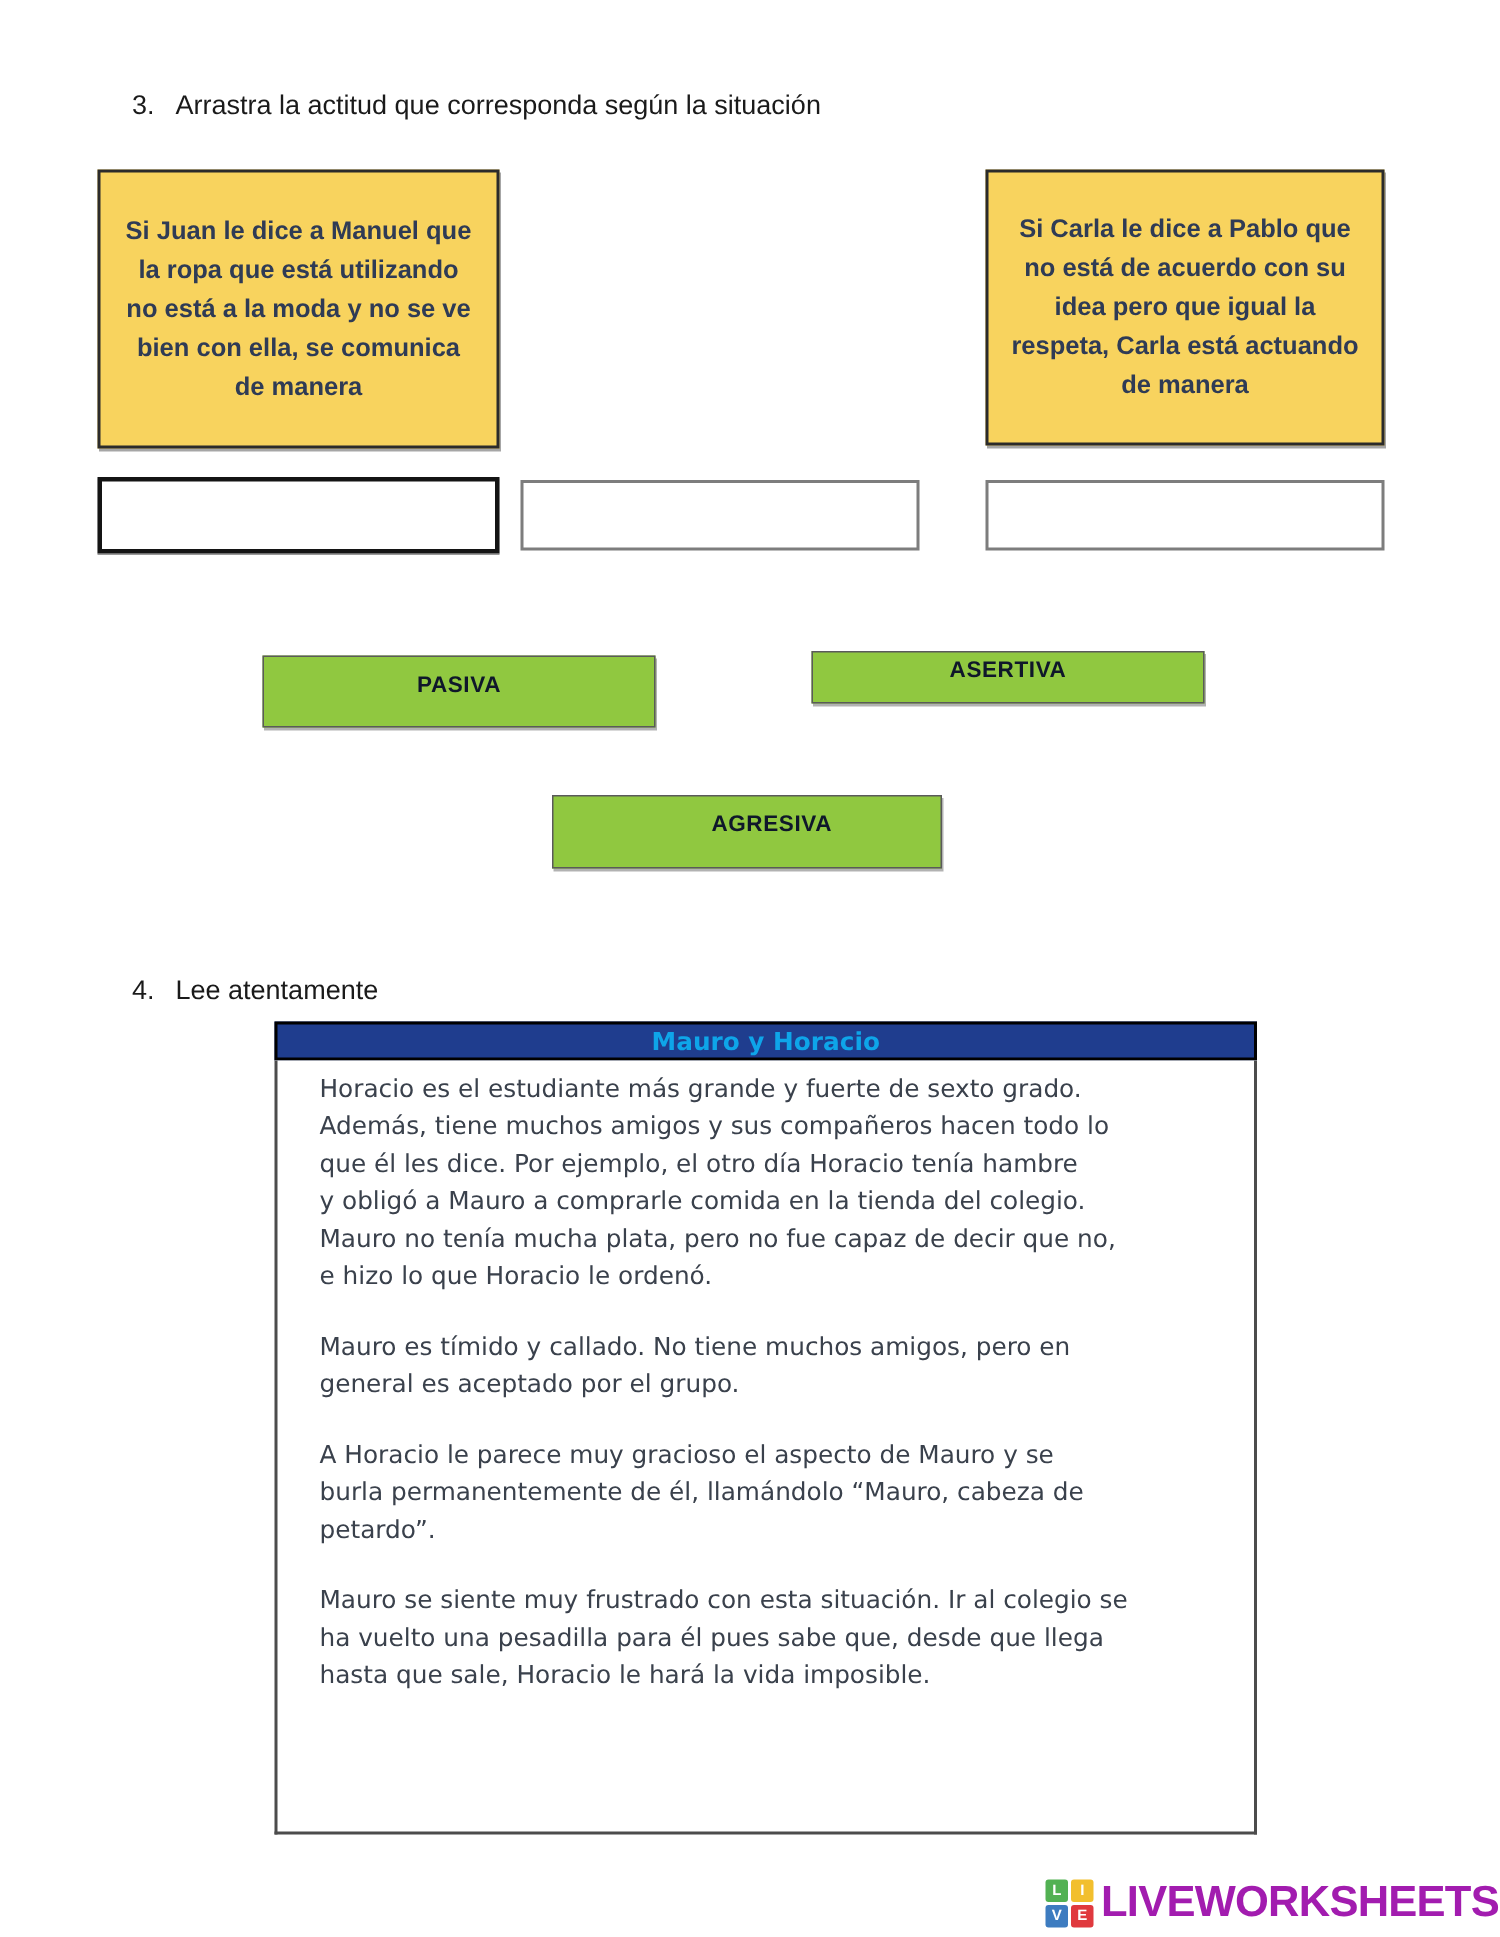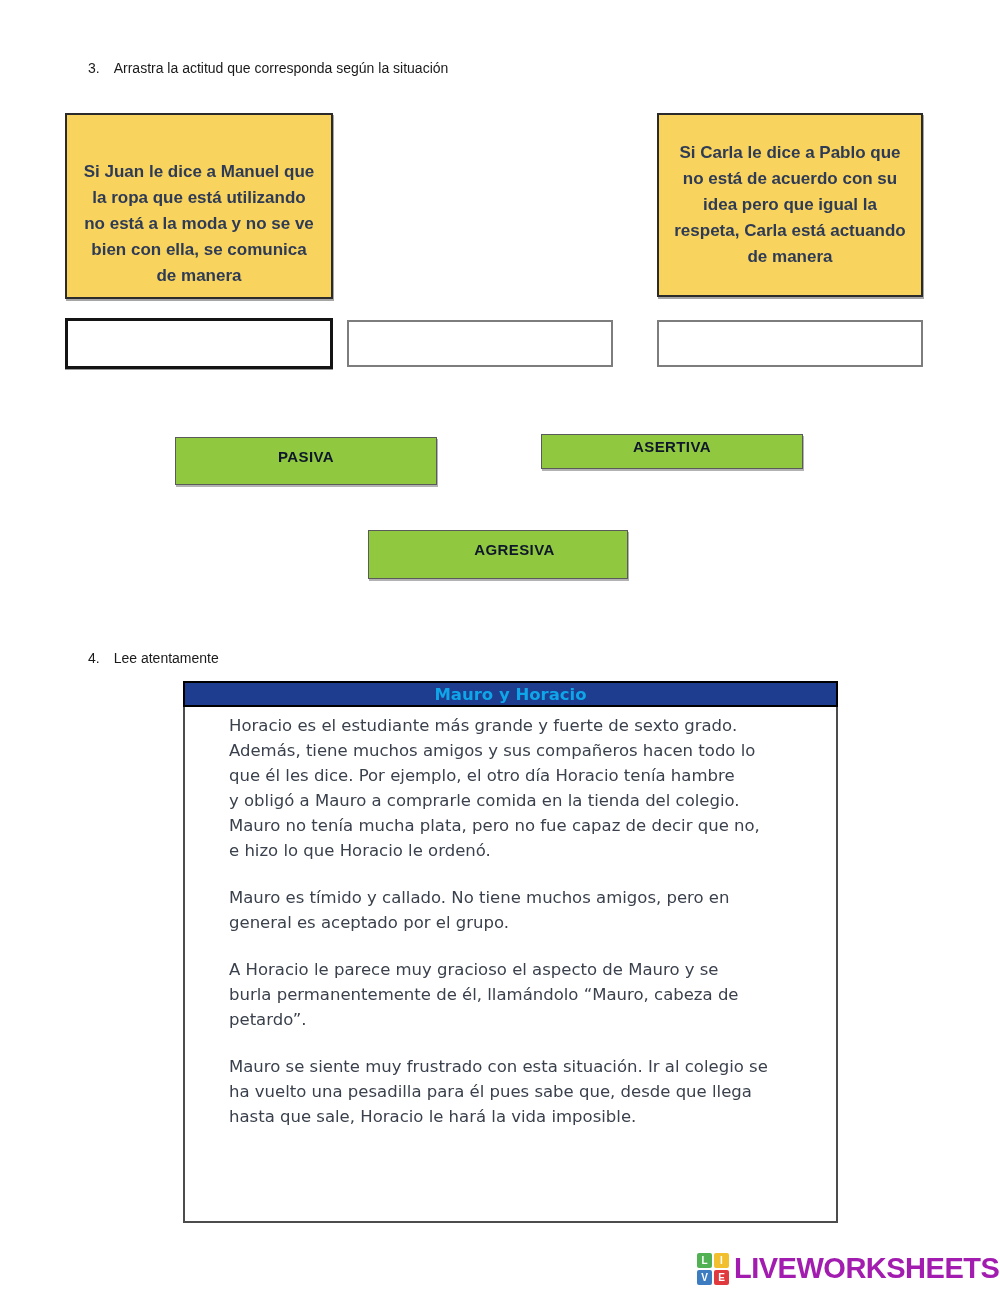--- a/index.html
+++ b/index.html
@@ -7,21 +7,21 @@
   .page {
     position: relative;
     width: 1000px;
     height: 1291px;
     background: #ffffff;
     font-family: "Liberation Sans", sans-serif;
     overflow: hidden;
   }
   .q-heading {
     position: absolute;
-    font-size: 14px;
+    font-size: 18px;
     color: #1a1a1a;
     white-space: nowrap;
   }
   .q-heading .q-num { display: inline-block; margin-right: 14px; }
 
   
   .situation-card {
     position: absolute;
     background: #f8d35e;
     border: 2px solid #2b2b2b;
@@ -29,21 +29,21 @@
     display: flex;
     align-items: center;
     justify-content: center;
     padding: 8px 13px;
     text-align: center;
     font-weight: bold;
     font-size: 17px;
     line-height: 26px;
     color: #2f3b55;
   }
-  .card-1 { left: 65px;  top: 113px; width: 268px; height: 186px; align-items: flex-end; }
+  .card-1 { left: 65px;  top: 113px; width: 268px; height: 186px; }
   .card-2 { left: 347px; top: 117px; width: 266px; height: 180px; }
   .card-3 { left: 657px; top: 113px; width: 266px; height: 184px; }
 
   .drop-zone {
     position: absolute;
     background: #ffffff;
   }
   .drop-1 { left: 65px;  top: 318px; width: 268px; height: 51px; border: 3px solid #141414; box-shadow: 0 1px 0 rgba(0,0,0,0.4); }
   .drop-2 { left: 347px; top: 320px; width: 266px; height: 47px; border: 2px solid #7d7d7d; }
   .drop-3 { left: 657px; top: 320px; width: 266px; height: 47px; border: 2px solid #7d7d7d; }
@@ -80,21 +80,21 @@
     font-family: "DejaVu Sans", sans-serif;
     font-weight: bold;
     font-size: 16.5px;
   }
   .passage-body {
     position: absolute;
     left: 183px; top: 707px; width: 655px; height: 516px;
     background: #ffffff;
     border: 2px solid #4c4c4c;
     border-top: none;
-    padding: 6px 18px 0 44px;
+    padding: 6px 18px 0 28px;
     overflow: hidden;
   }
   .passage-body p {
     font-family: "DejaVu Sans", sans-serif;
     font-size: 16.5px;
     line-height: 25px;
     color: #3a414c;
     white-space: pre-line;
     margin-bottom: 22px;
   }

